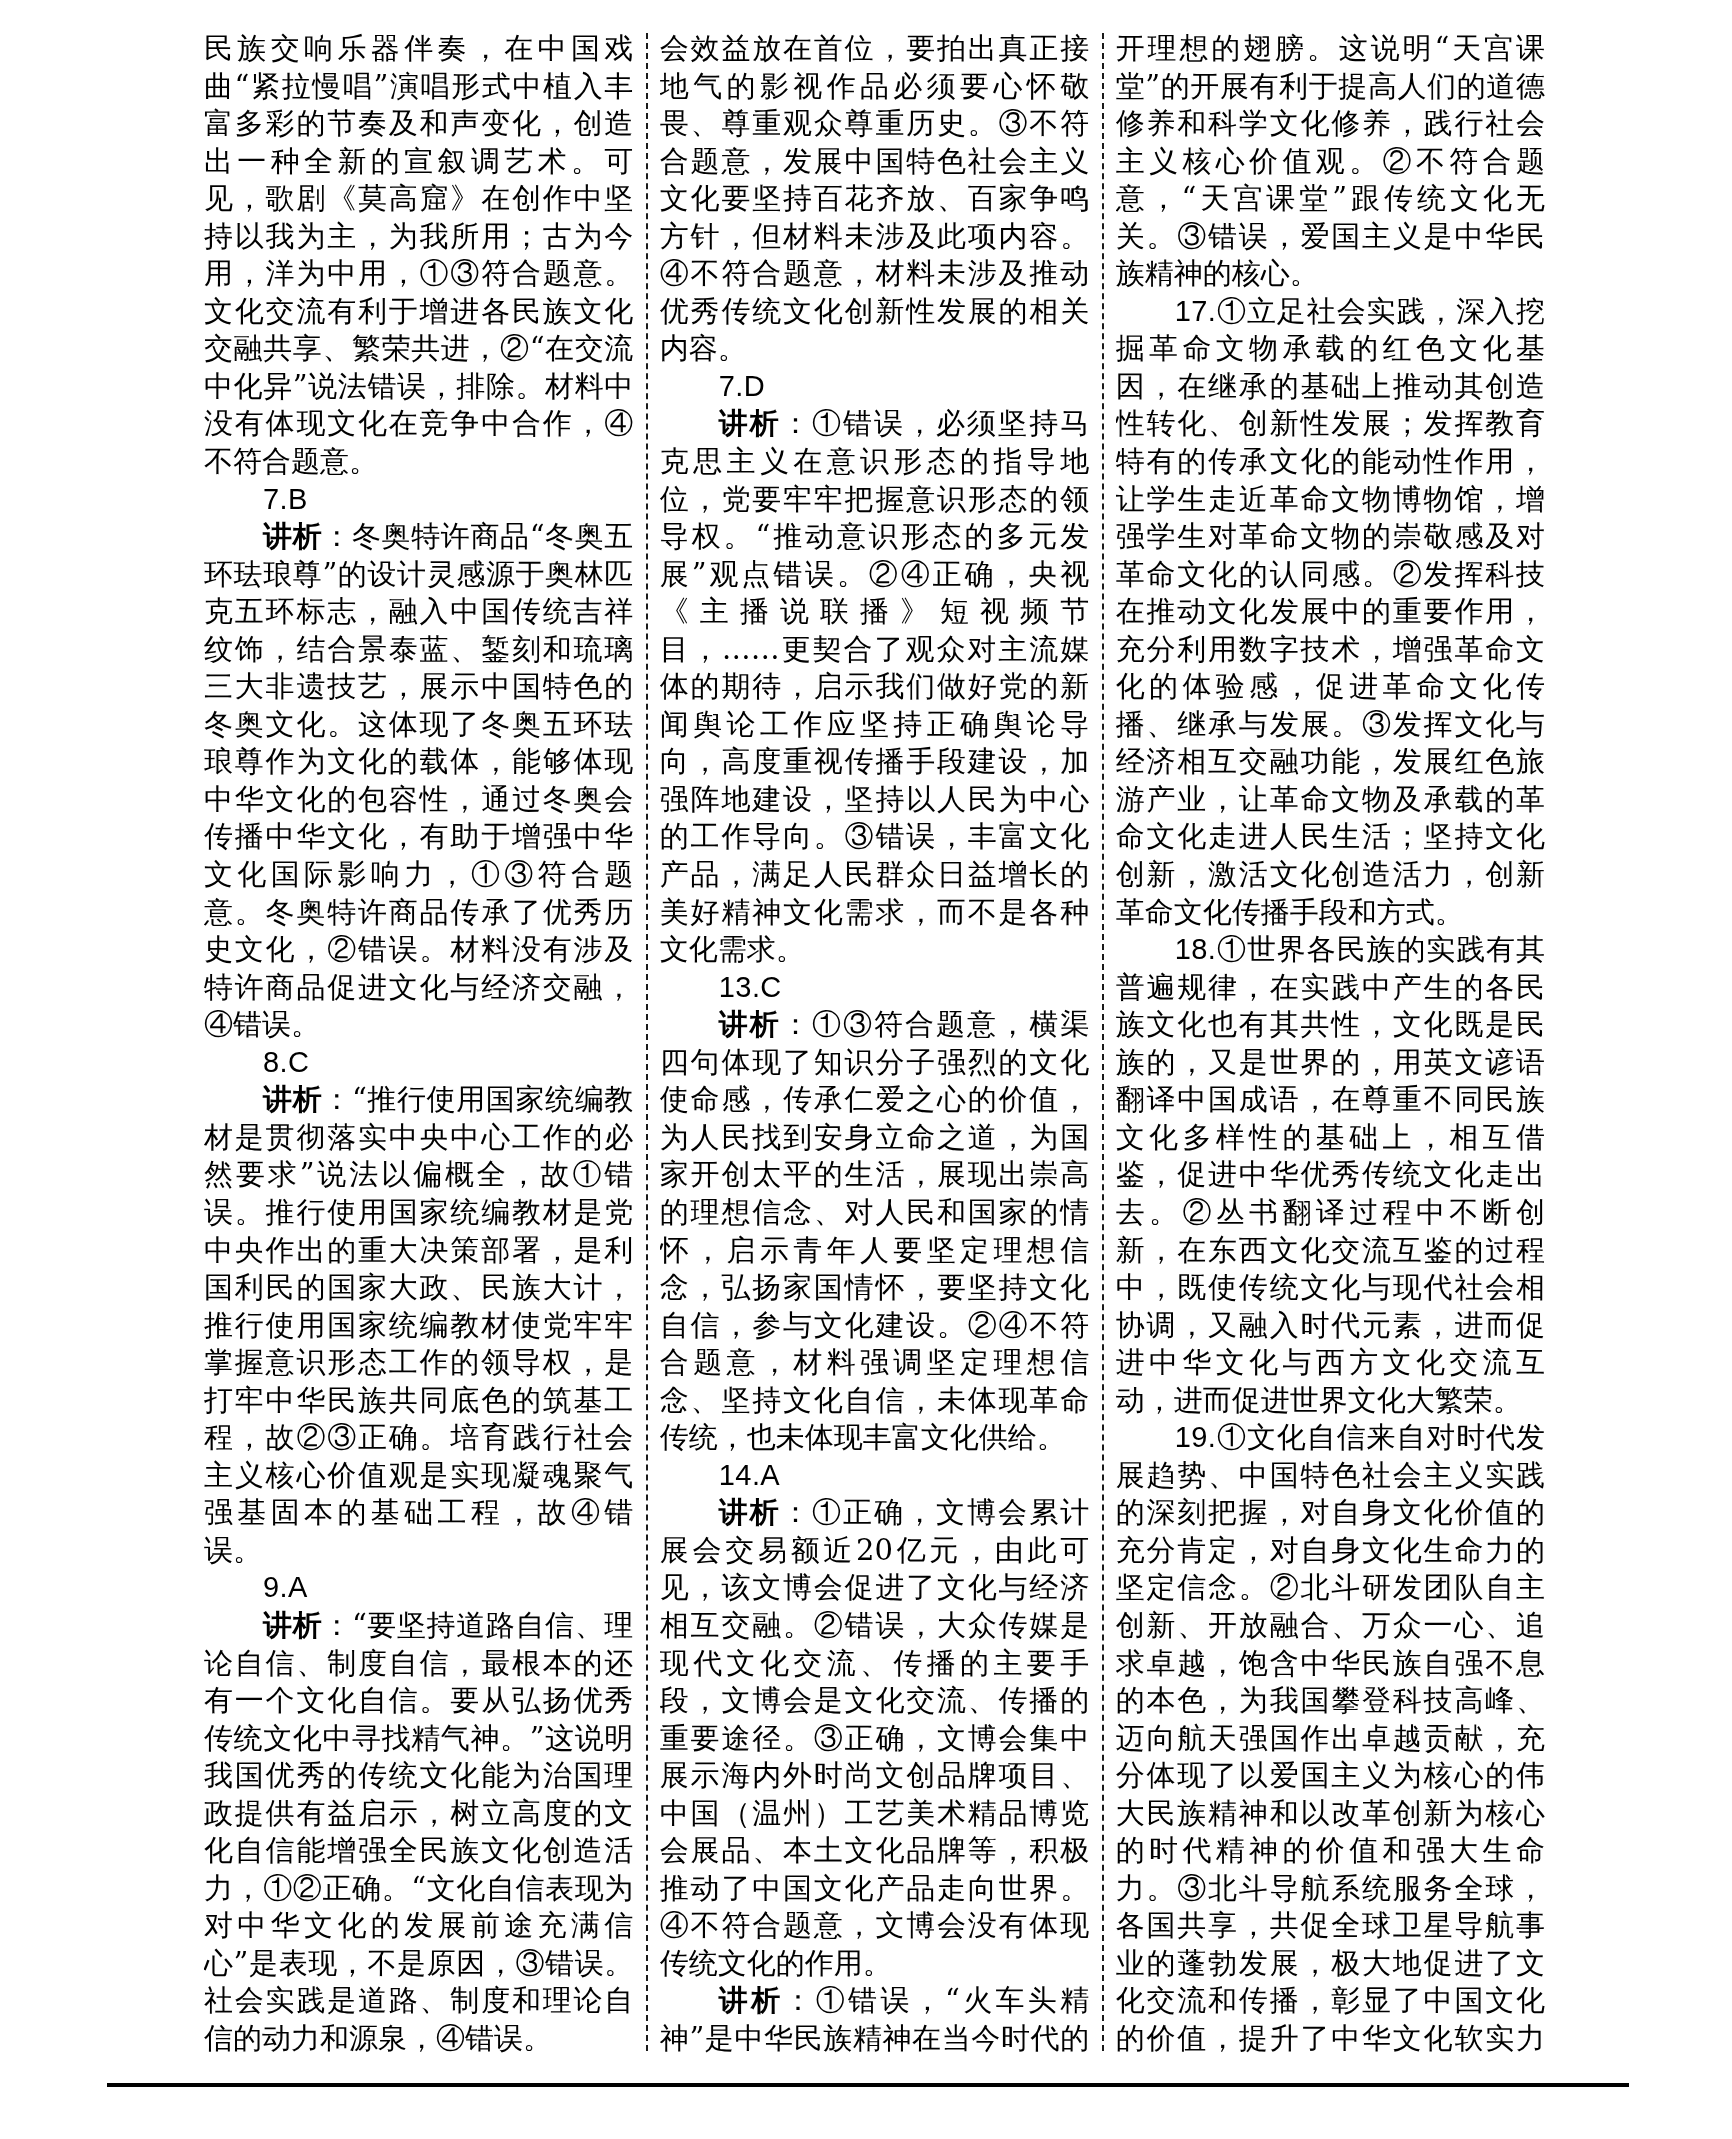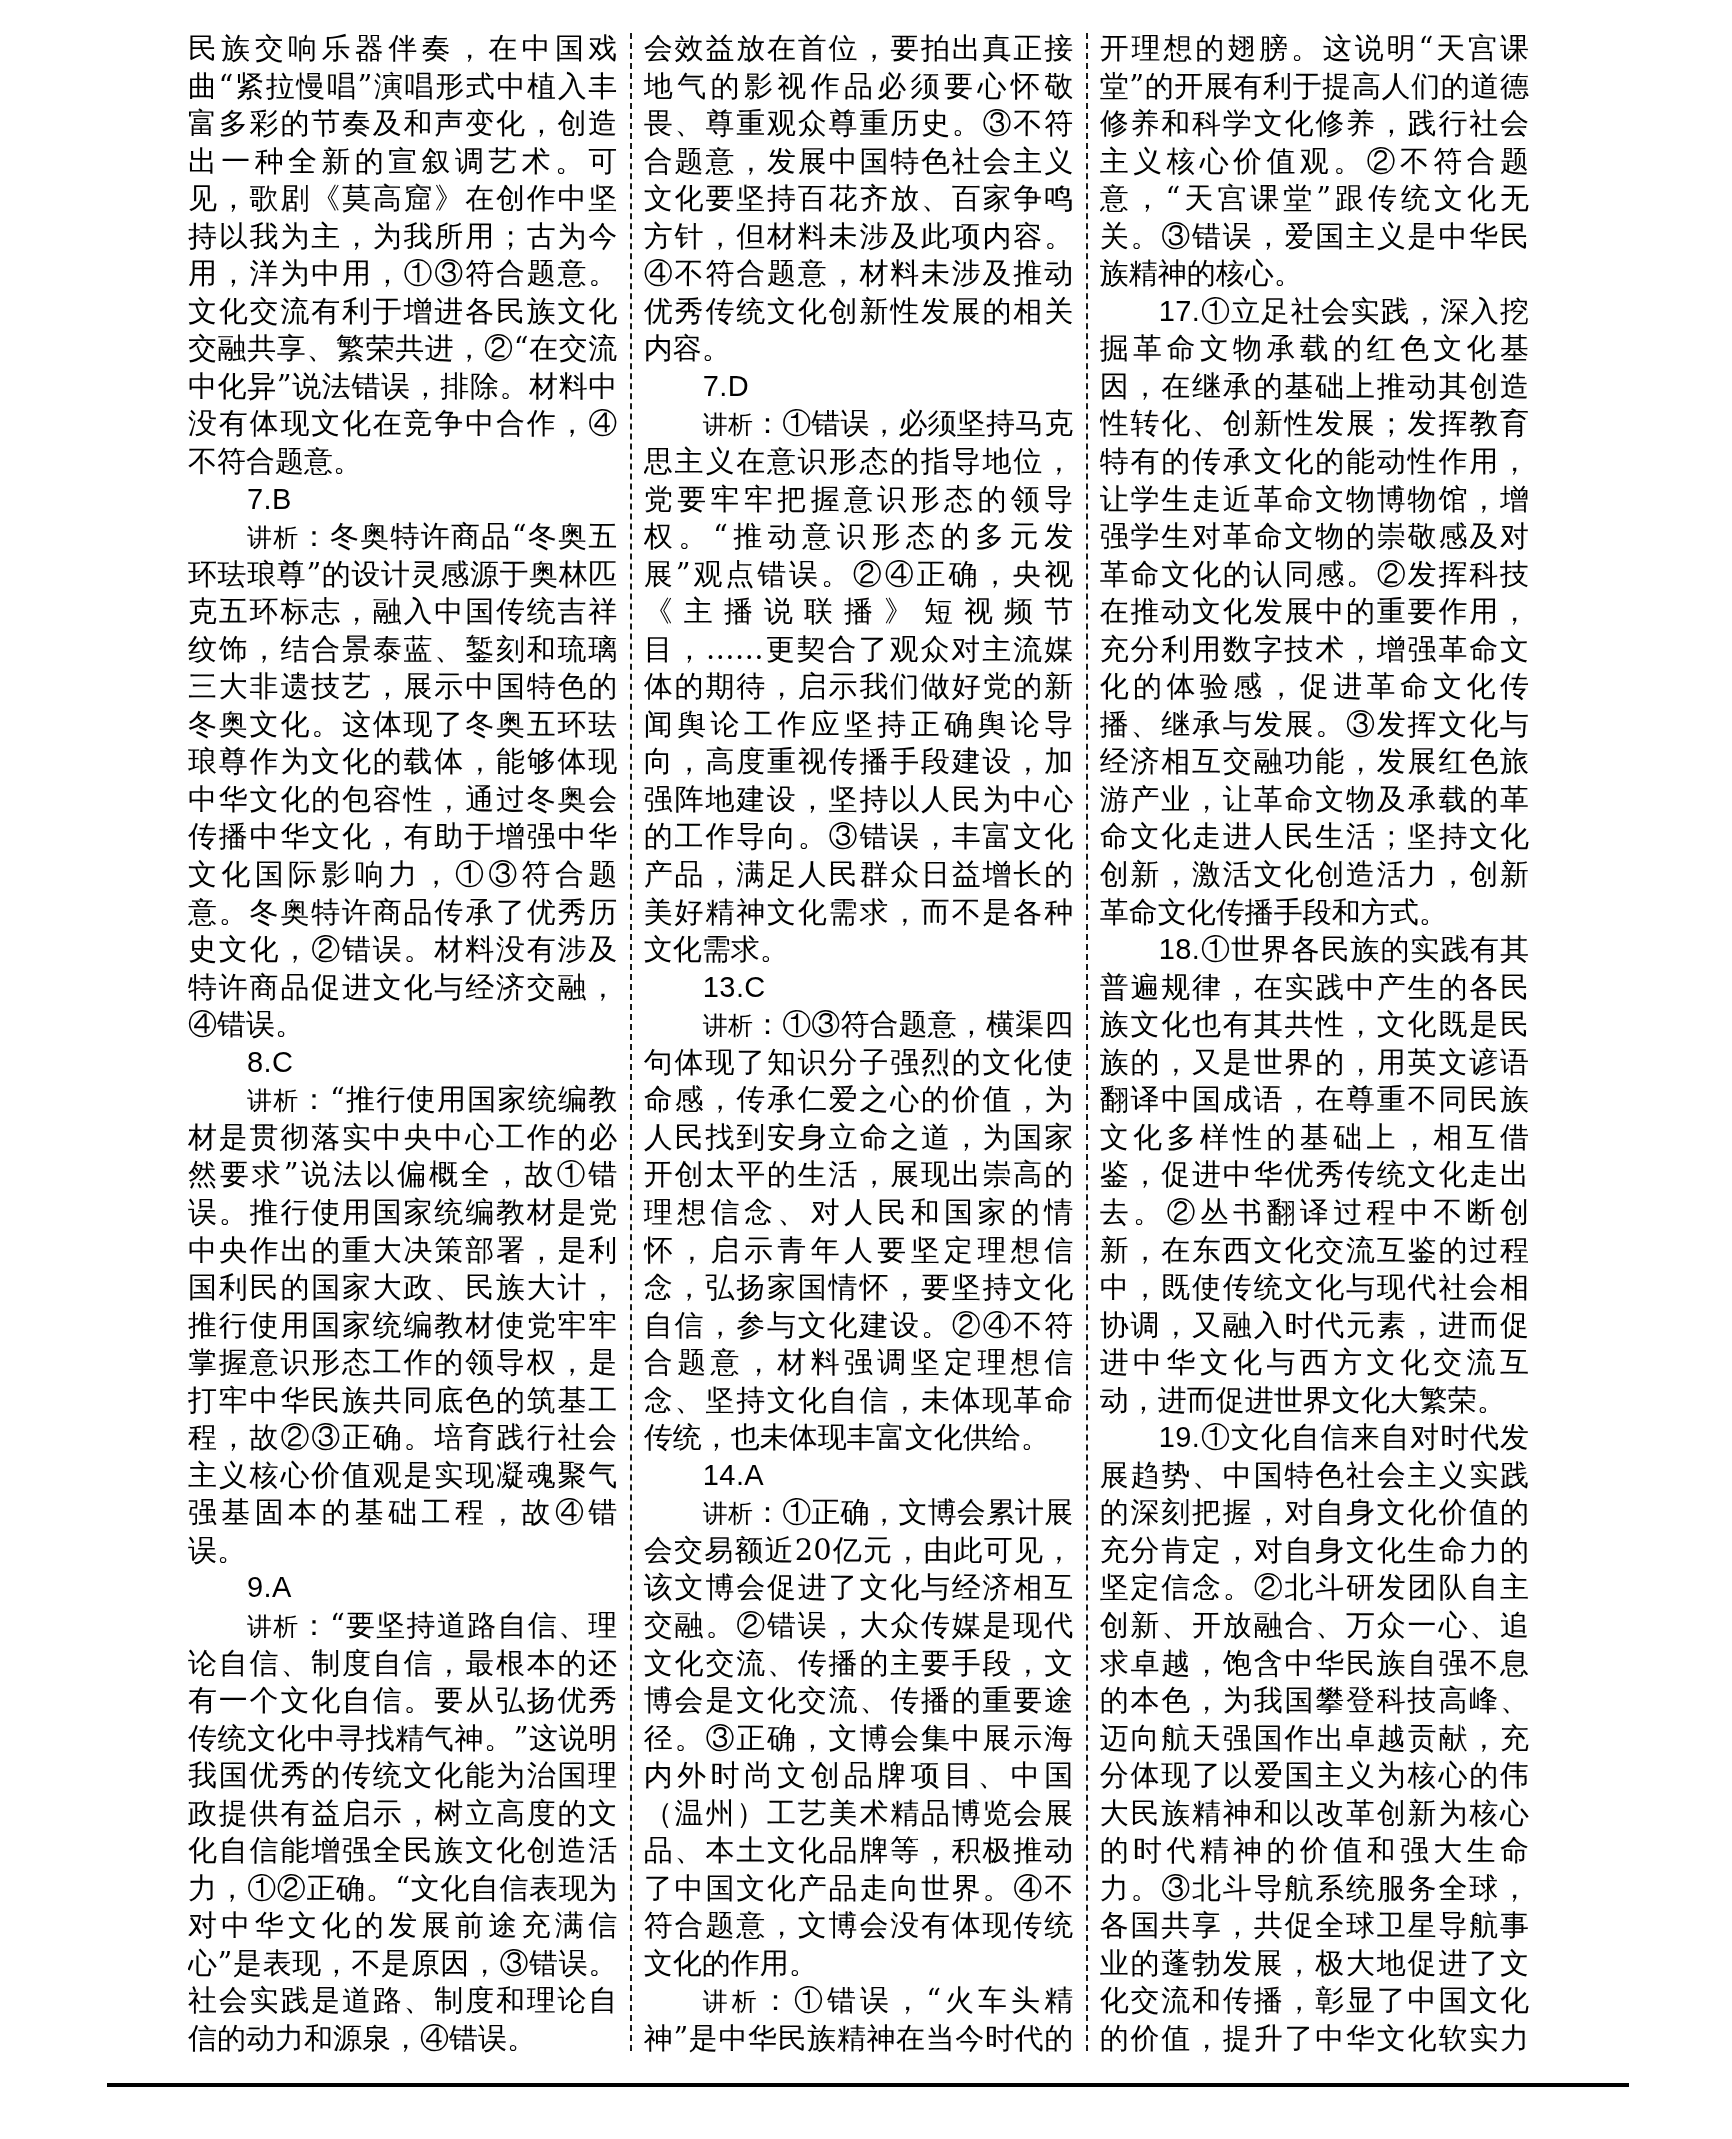--- a/index.html
+++ b/index.html
@@ -19,21 +19,21 @@
   .page {
     position: absolute;
     left: 0; top: 0;
     width: 1733px;
     height: 2140px;
   }
 
   
   .columns {
     position: absolute;
-    left: 188px;
+    left: 204px;
     top: 30px;
     width: 1341px;
     height: 2024px;
     display: flex;
     flex-direction: row;
     align-items: flex-start;
   }
 
   .col {
     width: 461px;
@@ -69,23 +69,23 @@
   }
 
   p.indent { text-indent: 59px; }
 
   .qnum {
     font-family: Liberation Sans, sans-serif;
     letter-spacing: 0.4px;
   }
 
   .jx {
-    font-weight: normal;
+    font-weight: bold;
     font-family: "DejaVu Sans", "Liberation Sans", sans-serif;
-    font-size: 25px;
+    font-size: 29px;
   }
 
   
   .bottom-rule {
     position: absolute;
     left: 107px;
     top: 2083px;
     width: 1522px;
     height: 3.6px;
     background: #000000;

